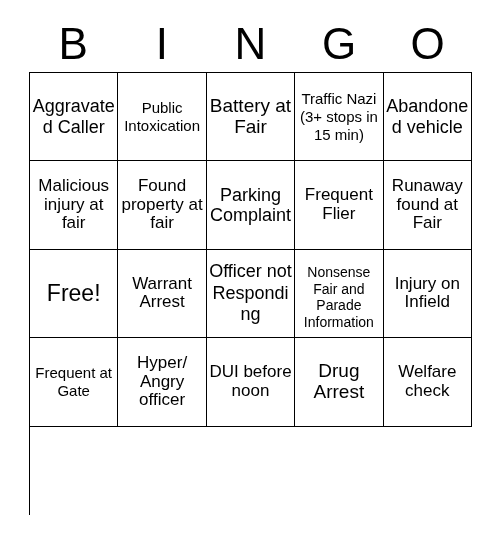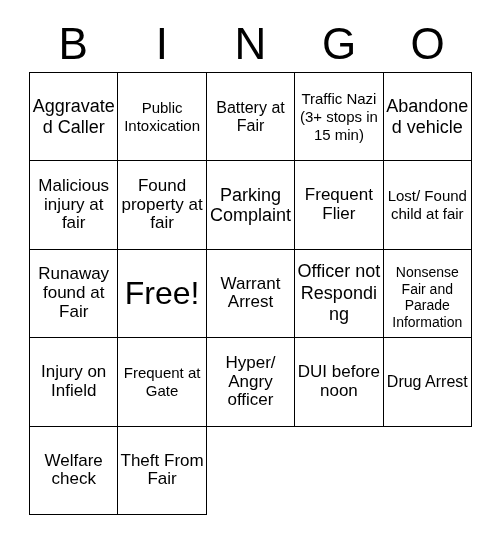--- a/index.html
+++ b/index.html
@@ -73,22 +73,22 @@
   }
   .bingo-cell .cell-text {
     display: block;
     width: 100%;
     line-height: 1.12;
     word-wrap: break-word;
     hyphens: none;
   }
 
   
-  .fs-xxl .cell-text { font-size: 32px; line-height: 1.05; }
-  .fs-xl  .cell-text { font-size: 16px; line-height: 1.08; }
+  .fs-xxl .cell-text { font-size: 23px; line-height: 1.05; }
+  .fs-xl  .cell-text { font-size: 19px; line-height: 1.08; }
   .fs-lg  .cell-text { font-size: 17px; line-height: 1.10; }
   .fs-md  .cell-text { font-size: 18px; line-height: 1.14; }
   .fs-sm  .cell-text { font-size: 15px; line-height: 1.18; }
   .fs-xs  .cell-text { font-size: 14px; line-height: 1.20; margin-top: 8px; }
   .fs-xxs .cell-text { font-size: 18px; line-height: 1.22; }
 </style>
 </head>
 <body>
 
 <div id="bingo-card">
@@ -122,23 +122,20 @@
       </div>
       <div class="bingo-cell fs-lg">
         <span class="cell-text">Found property at fair</span>
       </div>
       <div class="bingo-cell fs-md">
         <span class="cell-text">Parking Complaint</span>
       </div>
       <div class="bingo-cell fs-lg">
         <span class="cell-text">Frequent Flier</span>
       </div>
-      <div class="bingo-cell fs-sm">
-        <span class="cell-text">Lost/ Found child at fair</span>
-      </div>
       <div class="bingo-cell fs-lg">
         <span class="cell-text">Runaway found at Fair</span>
       </div>
       <div class="bingo-cell fs-xxl">
         <span class="cell-text">Free!</span>
       </div>
       <div class="bingo-cell fs-lg">
         <span class="cell-text">Warrant Arrest</span>
       </div>
       <div class="bingo-cell fs-xxs">
@@ -158,18 +155,15 @@
       </div>
       <div class="bingo-cell fs-lg">
         <span class="cell-text">DUI before noon</span>
       </div>
       <div class="bingo-cell fs-xl">
         <span class="cell-text">Drug Arrest</span>
       </div>
       <div class="bingo-cell fs-lg">
         <span class="cell-text">Welfare check</span>
       </div>
-      <div class="bingo-cell fs-lg">
-        <span class="cell-text">Theft From Fair</span>
-      </div>
     </div>
 
 </div>
 
 </body></html>

